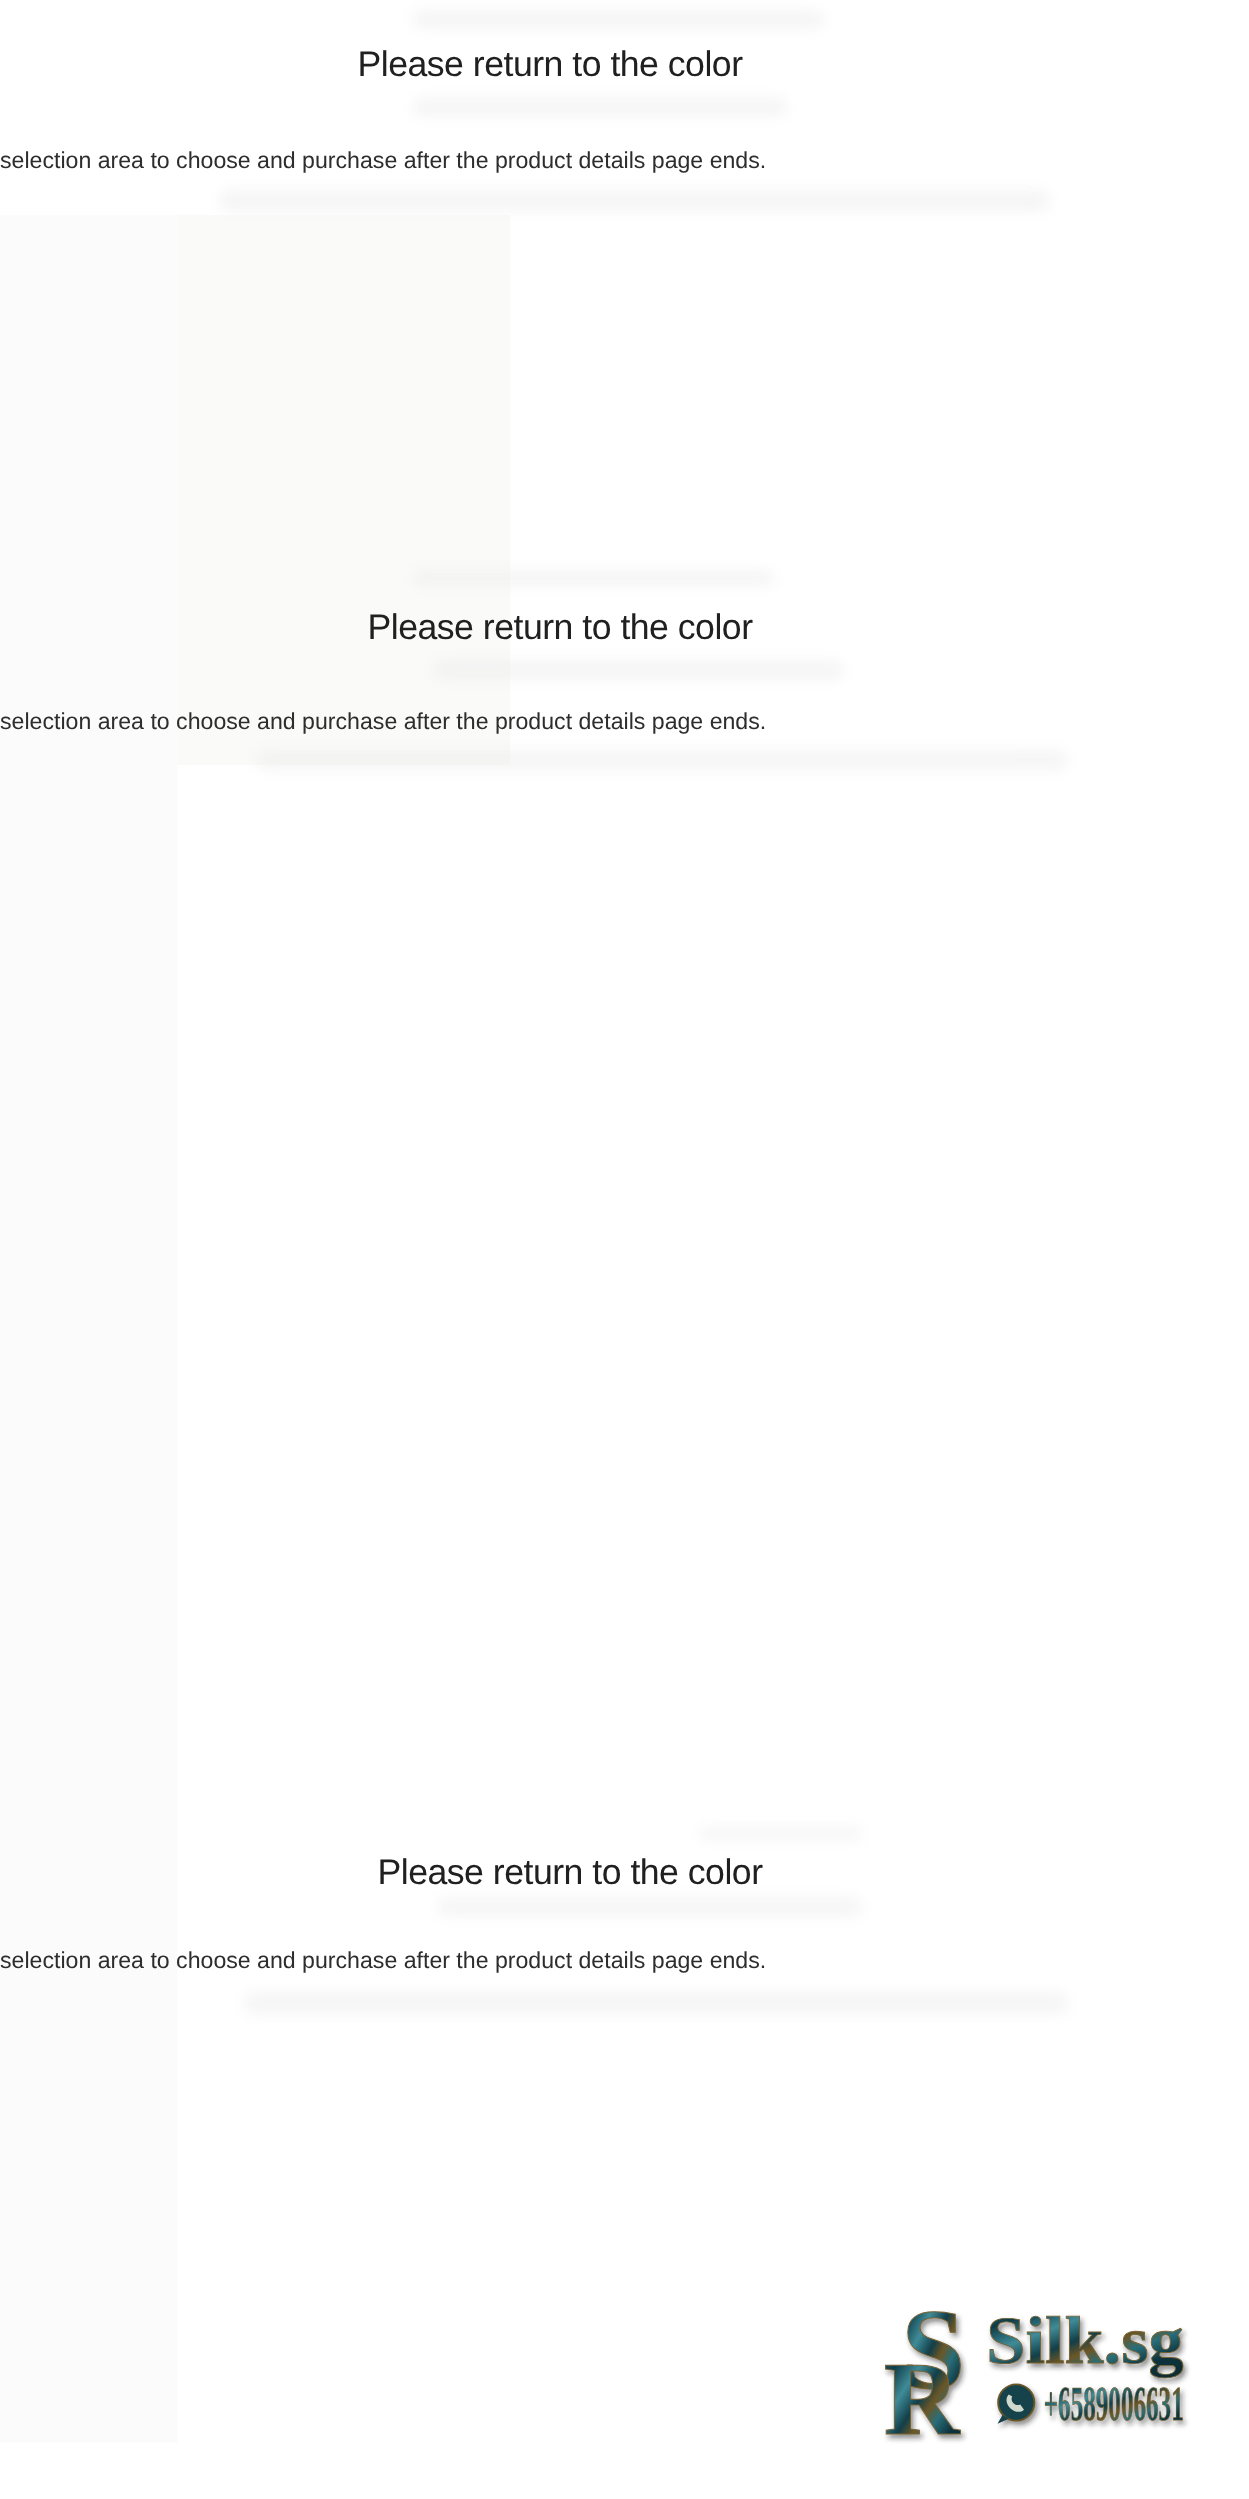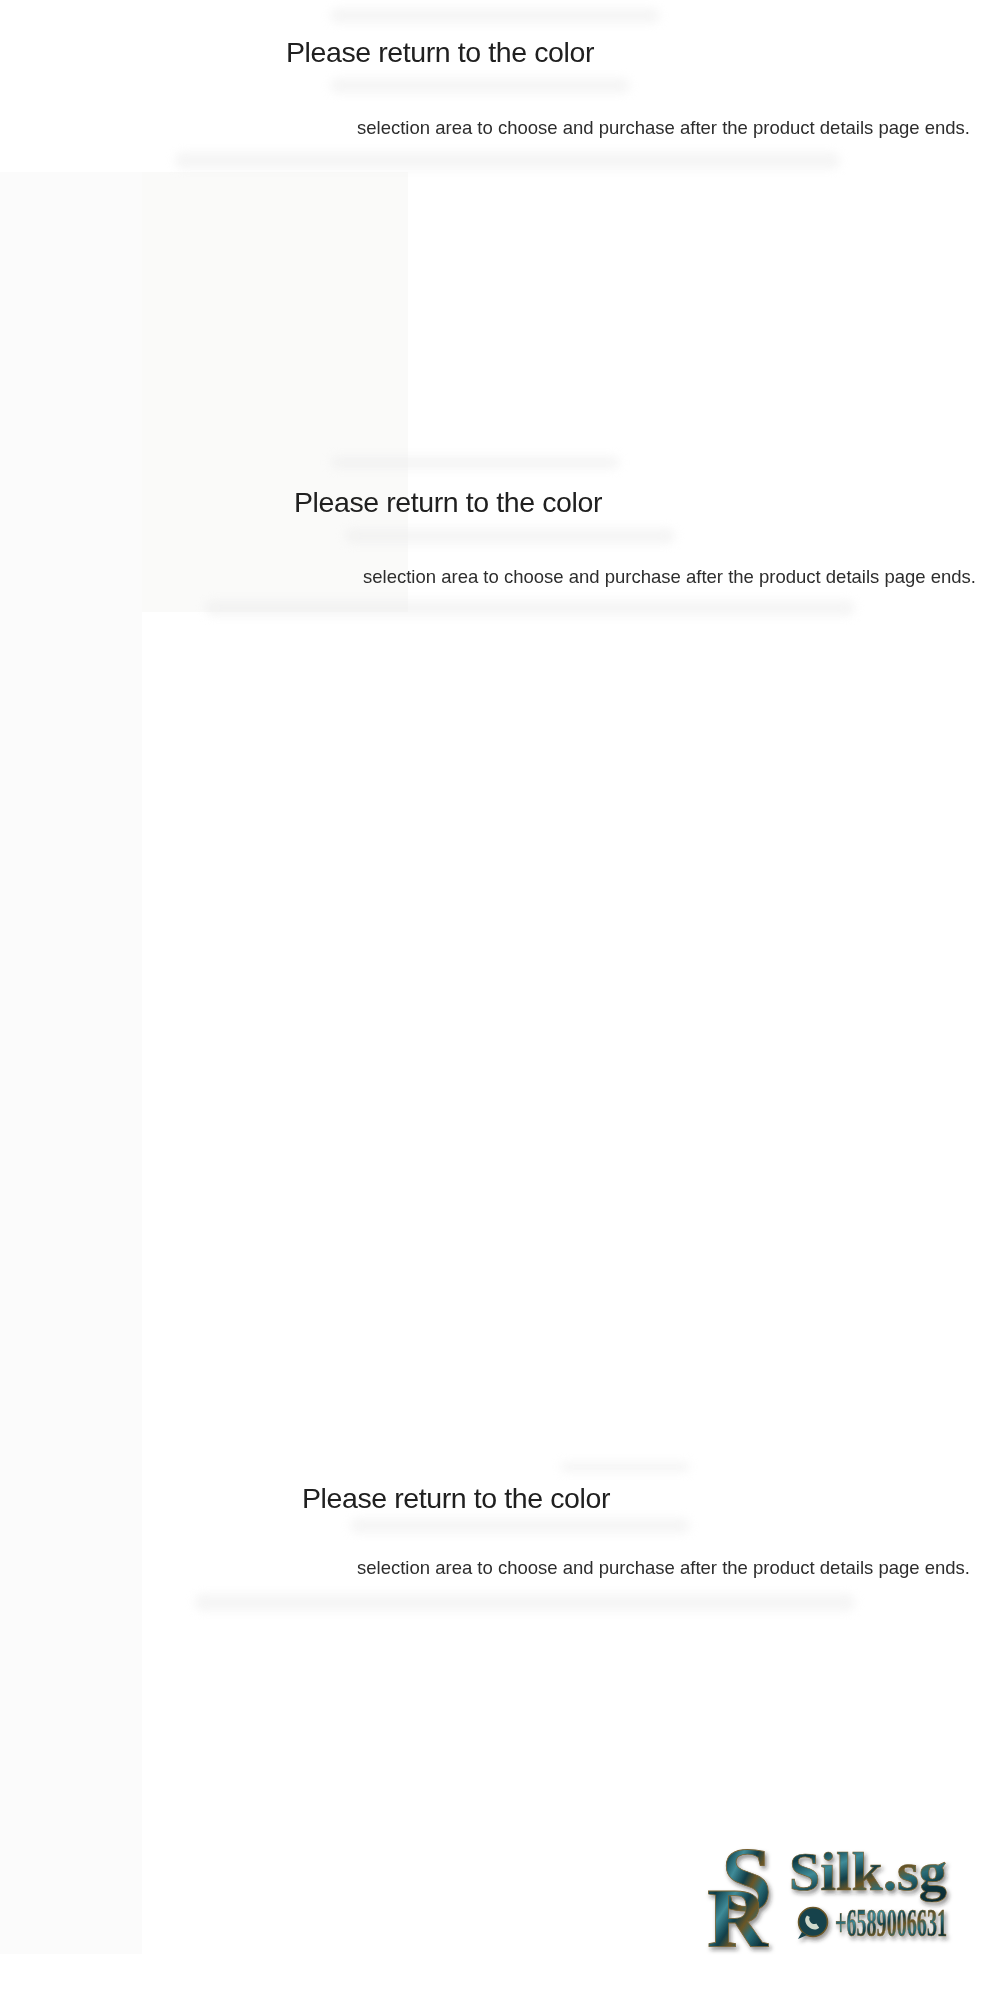--- a/index.html
+++ b/index.html
@@ -61,21 +61,21 @@
     color: #202020;
     white-space: nowrap;
   }
   .nh1 { top: 36px;   right: 119px; }
   .nh2 { top: 486px;  right: 103px; }
   .nh3 { top: 1482px; right: 87px; }
 
   .notice-body {
     position: absolute;
     left: 0;
-    text-align: right;
+    text-align: left;
     font-size: 18.5px;
     line-height: 1.2;
     color: #2d2d2d;
     white-space: nowrap;
   }
   .nb1 { top: 117px;  right: 29px; }
   .nb2 { top: 566px;  right: 23px; }
   .nb3 { top: 1557px; right: 29px; }
 
   .logo-svg {

